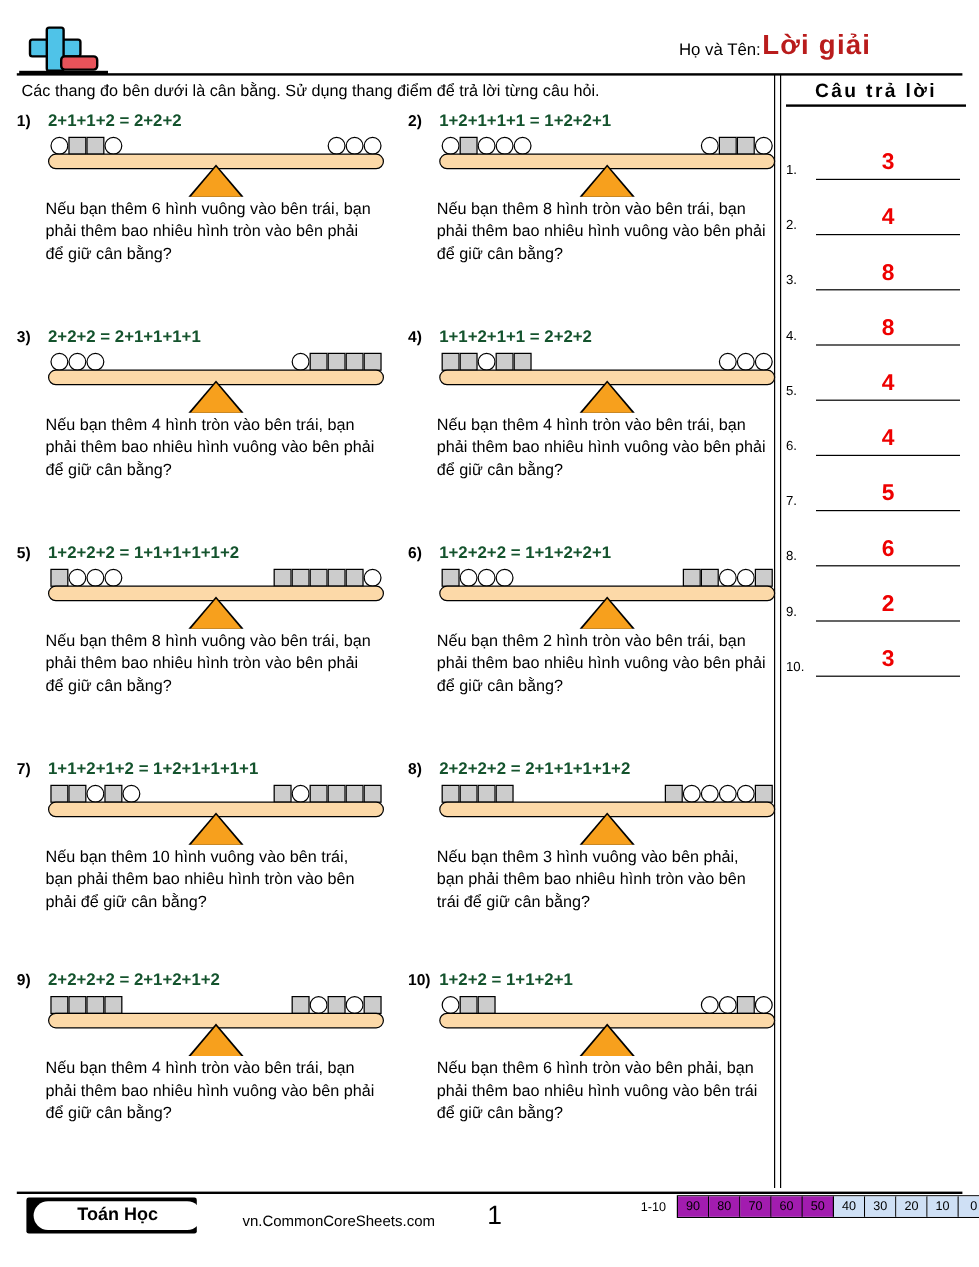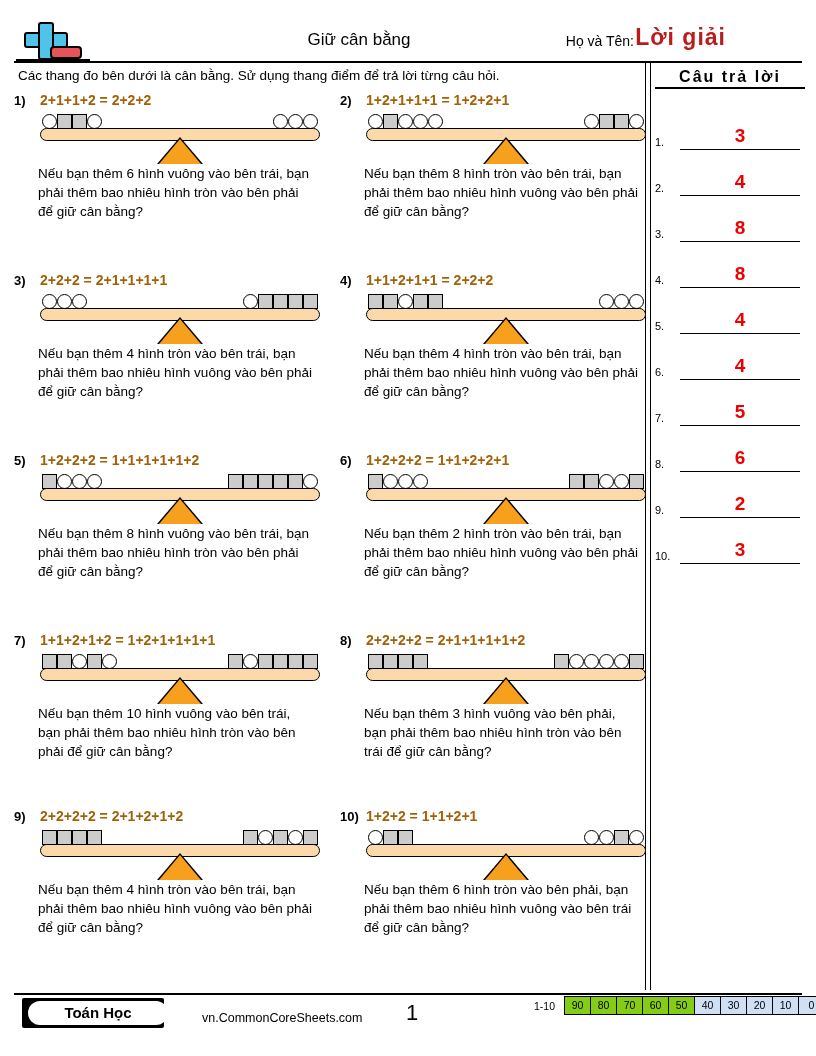--- a/index.html
+++ b/index.html
@@ -162,21 +162,21 @@
     position: absolute;
     left: 0px; top: 1px;
     font-size: 13px;
     font-weight: bold;
   }
   .prob-eq {
     position: absolute;
     left: 26px; top: 0px;
     font-size: 14px;
     font-weight: bold;
-    color: #a16207;
+    color: #14532d;
     white-space: nowrap;
   }
   .scale {
     position: absolute;
     left: 26px; top: 20px;
     width: 280px; height: 48px;
   }
   .pan {
     position: absolute;
     top: 0px;
@@ -281,36 +281,35 @@
     display: flex;
     border: 1px solid #000;
   }
   .score-cell {
     width: 25px;
     height: 17px;
     border-right: 1px solid #000;
     font-size: 10.5px;
     text-align: center;
     line-height: 17px;
-    background: #84cc16;
+    background: #a21caf;
   }
   .score-cell:last-child { border-right: none; }
   .score-cell.hl { background: #cfe0f5; }
 </style>
 </head>
 <body>
 
 <div class="header">
   <div class="logo">
     <div class="logo-plus-h"></div>
     <div class="logo-plus-v2"></div>
     <div class="logo-bar"></div>
     <div class="logo-base"></div>
   </div>
-  <div class="doc-title">Giữ cân bằng</div>
   <div class="name-label">Họ và Tên:</div>
   <div class="name-value">Lời giải</div>
 </div>
 <div class="header-rule"></div>
 
 <div class="instructions">Các thang đo bên dưới là cân bằng. Sử dụng thang điểm để trả lời từng câu hỏi.</div>
 
 <div class="divider"></div>
 <div class="ans-header">Câu trả lời</div>
 <div class="ans-list" id="answer-list">

